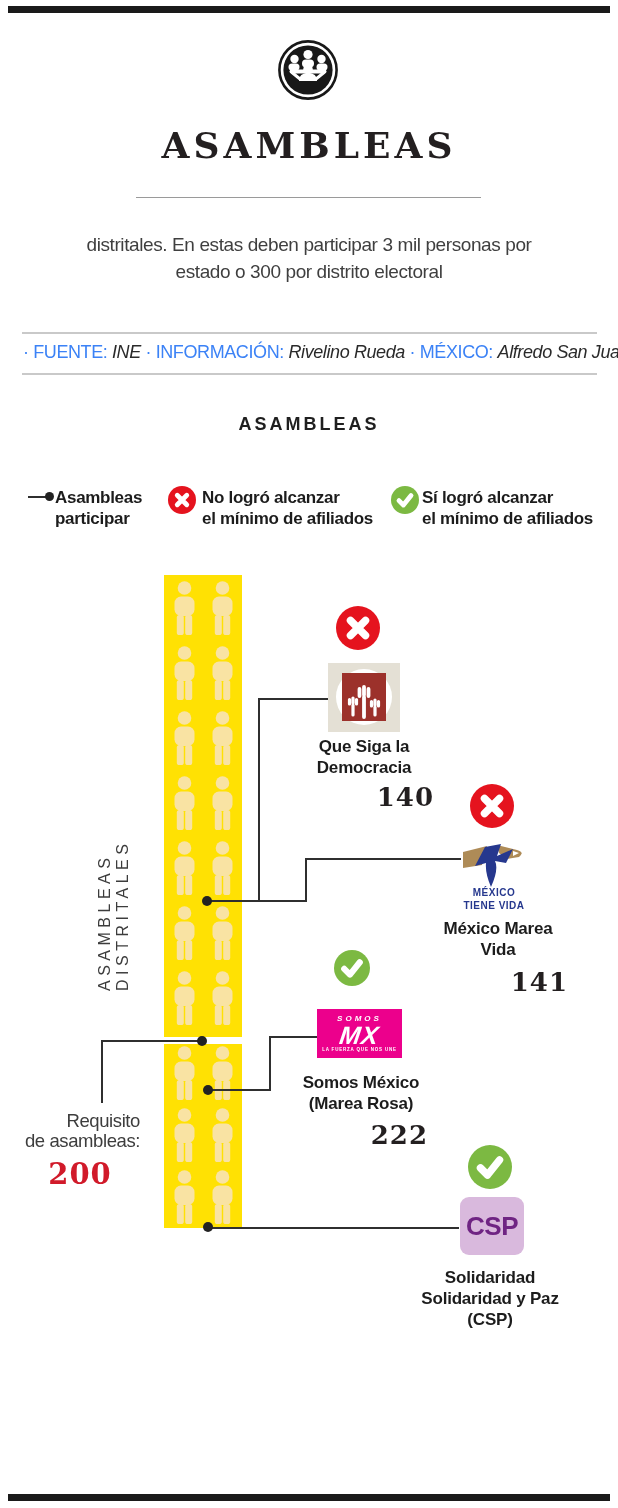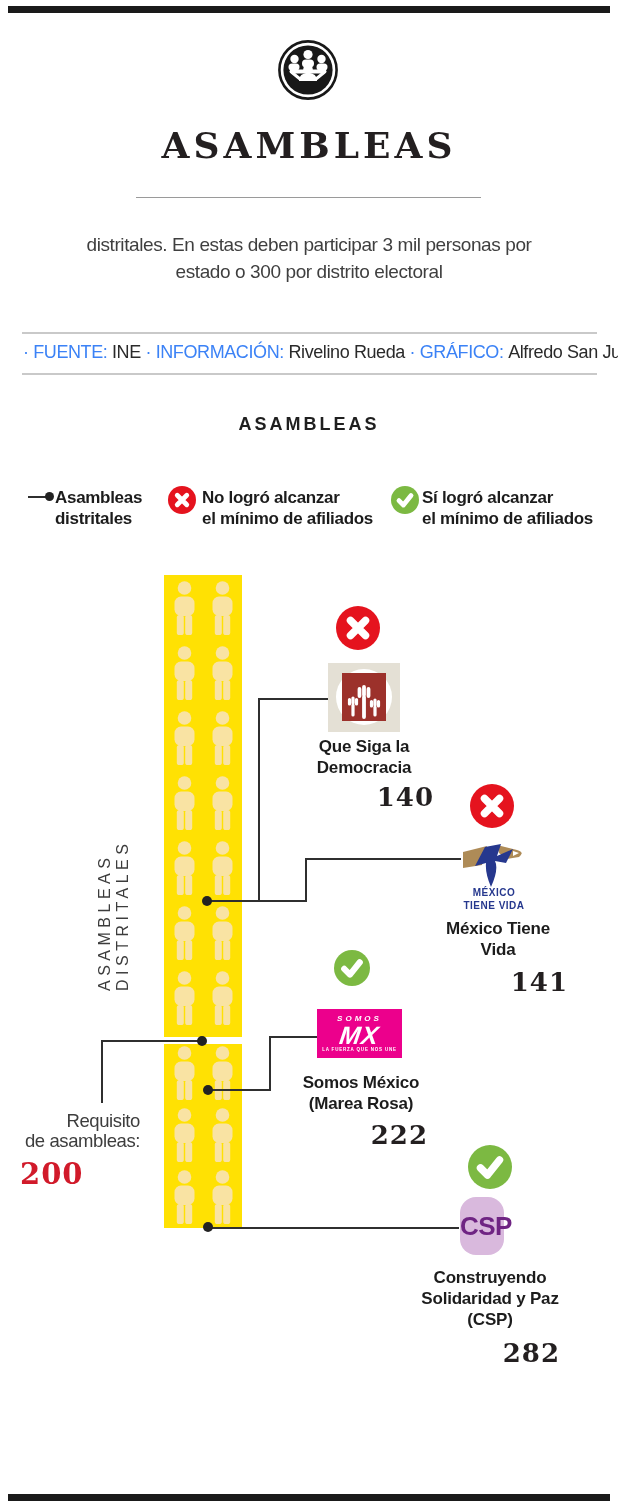--- a/index.html
+++ b/index.html
@@ -10,21 +10,21 @@
   .nowrap{white-space:nowrap;}
   
   #main-title{left:0;top:124px;width:618px;font-family:"DejaVu Serif",serif;font-weight:700;
               font-size:36px;letter-spacing:4px;text-align:center;color:#231f20;}
   #title-rule{left:136px;top:197px;width:345px;height:1px;background:#9a9a9a;}
   #intro{left:49px;top:231px;width:520px;text-align:center;font-size:19px;line-height:27px;
          letter-spacing:-0.4px;color:#3f3f3f;}
   .rule{left:22px;width:575px;height:2px;background:#c9c9c9;}
   #source{left:23px;top:342px;width:580px;font-size:18px;letter-spacing:-0.4px;white-space:nowrap;}
   #source .lab{color:#3b82f6;}
-  #source .val{color:#2a2a2a;font-weight:500;}
+  #source .val{color:#2a2a2a;font-weight:500;font-style:italic;}
   
   #chart-heading{left:0;top:414px;width:618px;text-align:center;font-weight:700;
                  font-size:18px;letter-spacing:3px;color:#1f1f1f;}
   .leg-txt{font-weight:700;font-size:17px;line-height:21px;letter-spacing:-0.3px;color:#1c1c1c;}
   
   #column{left:164px;top:575px;width:78px;height:653px;background:var(--yellow);}
   .person{position:absolute;fill:var(--person);}
   #gap-stripe{left:164px;top:1037px;width:78px;height:7px;background:#fff;}
   #axis-label{left:96px;top:706px;width:24px;height:285px;writing-mode:vertical-rl;
               transform:rotate(180deg);font-size:16px;letter-spacing:4.5px;color:#3c3c3c;}
@@ -48,27 +48,27 @@
   #qs-red{left:14px;top:10px;width:44px;height:48px;background:var(--qsred);}
   #mx-eagle{left:461px;top:843px;}
   .mx-logo-txt{position:absolute;width:120px;left:434px;text-align:center;font-weight:700;
                font-size:10px;letter-spacing:0.5px;color:var(--mxblue);}
   #somos-logo{left:317px;top:1009px;width:85px;height:49px;background:var(--pink);
               color:#fff;text-align:center;overflow:hidden;}
   #somos-top{font-weight:700;font-style:italic;font-size:8px;letter-spacing:3px;margin-top:5px;}
   #somos-mx{font-weight:900;font-style:italic;font-size:25px;line-height:24px;
             transform:skewX(-8deg);letter-spacing:1px;}
   #somos-tag{font-weight:700;font-size:4.5px;letter-spacing:0.8px;}
-  #csp-logo{left:460px;top:1197px;width:44px;height:58px;border-radius:16px;background:var(--cspbg);
+  #csp-logo{left:460px;top:1197px;width:64px;height:58px;border-radius:9px;background:var(--cspbg);
             text-align:center;line-height:58px;font-weight:700;font-size:26px;letter-spacing:-0.5px;
             color:var(--csptxt);}
   
   #req-text{left:20px;top:1111px;width:120px;text-align:right;font-size:18.5px;line-height:20px;
             letter-spacing:-0.4px;color:#3d3d3d;}
-  #req-value{left:20px;top:1157px;width:120px;text-align:left;font-family:"DejaVu Serif",serif;
+  #req-value{left:20px;top:1157px;width:120px;text-align:center;font-family:"DejaVu Serif",serif;
              font-weight:700;font-size:29px;letter-spacing:1px;color:var(--accent);}
 </style>
 </head>
 <body>
 
 <div id="stage" style="--frame: #1a1a1a; --yellow: #FFE103; --person: #F9E3A3; --fail: #E5131E; --pass: #7CB942; --accent: #D11A2A; --pink: #EC008C; --cspbg: #D9B9DD; --csptxt: #6F2483; --qsbg: #E4E0D5; --qsred: #9C312B; --mxblue: #26388E; --mxgold: #AE8B57;">
 
   <div class="bar" style="top:6px"></div>
   <div class="bar" style="top:1494px"></div>
 
@@ -96,32 +96,32 @@
     <div class="nowrap">distritales. En estas deben participar 3 mil personas por</div>
     <div class="nowrap">estado o 300 por distrito electoral</div>
   </div>
 
   <div class="abs rule" style="top:332px"></div>
   <div class="abs" id="source">
     <span class="lab">· FUENTE:</span>
     <span class="val">INE</span>
     <span class="lab">· INFORMACIÓN:</span>
     <span class="val">Rivelino Rueda</span>
-    <span class="lab">· GRÁFICO:</span>
+    <span class="lab">· MÉXICO:</span>
     <span class="val">Alfredo San Juan</span>
   </div>
   <div class="abs rule" style="top:373px"></div>
 
   <div class="abs" id="chart-heading">ASAMBLEAS</div>
 
   <div class="abs hl" style="left:28px;top:496px;width:19px"></div>
   <div class="dot" style="left:45px;top:492px;width:9px;height:9px"></div>
   <div class="abs leg-txt" style="left:55px;top:487px">
     <div>Asambleas</div>
-    <div>distritales</div>
+    <div>participar</div>
   </div>
 
   <svg class="badge" style="left:168px;top:486px" width="28" height="28" viewBox="0 0 44 44">
     <circle cx="22" cy="22" r="22"></circle>
       <path d="M14.5 14.5 L29.5 29.5 M29.5 14.5 L14.5 29.5" stroke-width="7.5"></path>
   </svg>
   <div class="abs leg-txt" style="left:202px;top:487px">
     <div class="nowrap">No logró alcanzar</div>
     <div class="nowrap">el mínimo de afiliados</div>
   </div>
@@ -312,21 +312,21 @@
   </svg>
   <svg class="abs" id="mx-eagle" width="66" height="46" viewBox="0 0 66 46">
     <polygon points="2,9 26,3 21,22 2,25" fill="#AE8B57"></polygon>
     <path d="M36 2 L56 7 Q64 9 58 14 L46 16 L38 10 Z" fill="#AE8B57"></path>
     <path d="M24 4 L40 1 L36 13 L52 6 L45 20 L34 18 Q38 26 30 44 Q24 30 25 20 L14 23 Z" fill="#26388E"></path>
     <polygon points="52,8 58,10 52,13" fill="#fff"></polygon>
   </svg>
   <div class="mx-logo-txt" style="top:887px">MÉXICO</div>
   <div class="mx-logo-txt" style="top:900px">TIENE VIDA</div>
   <div class="pname" style="left:428px;top:918px;width:140px">
-    <div>México Tiene</div>
+    <div>México Marea</div>
     <div>Vida</div>
   </div>
   <div class="pvalue" style="left:428px;top:967px;width:140px">141</div>
 
   <svg class="badge pass" style="left:334px;top:950px" width="36" height="36" viewBox="0 0 44 44">
     <circle cx="22" cy="22" r="22"></circle>
       <path d="M12.5 23 L19.5 30 L31.5 15" stroke-width="7.5"></path>
   </svg>
   <div class="abs" id="somos-logo">
     <div id="somos-top">SOMOS</div>
@@ -338,19 +338,18 @@
     <div>(Marea Rosa)</div>
   </div>
   <div class="pvalue" style="left:288px;top:1120px;width:140px">222</div>
 
   <svg class="badge pass" style="left:468px;top:1145px" width="44" height="44" viewBox="0 0 44 44">
     <circle cx="22" cy="22" r="22"></circle>
       <path d="M12.5 23 L19.5 30 L31.5 15" stroke-width="7.5"></path>
   </svg>
   <div class="abs" id="csp-logo">CSP</div>
   <div class="pname" style="left:410px;top:1267px;width:160px">
-    <div>Construyendo</div>
+    <div>Solidaridad</div>
     <div>Solidaridad y Paz</div>
     <div>(CSP)</div>
   </div>
-  <div class="pvalue" style="left:420px;top:1338px;width:140px">282</div>
 
 </div>
 
 </body></html>

